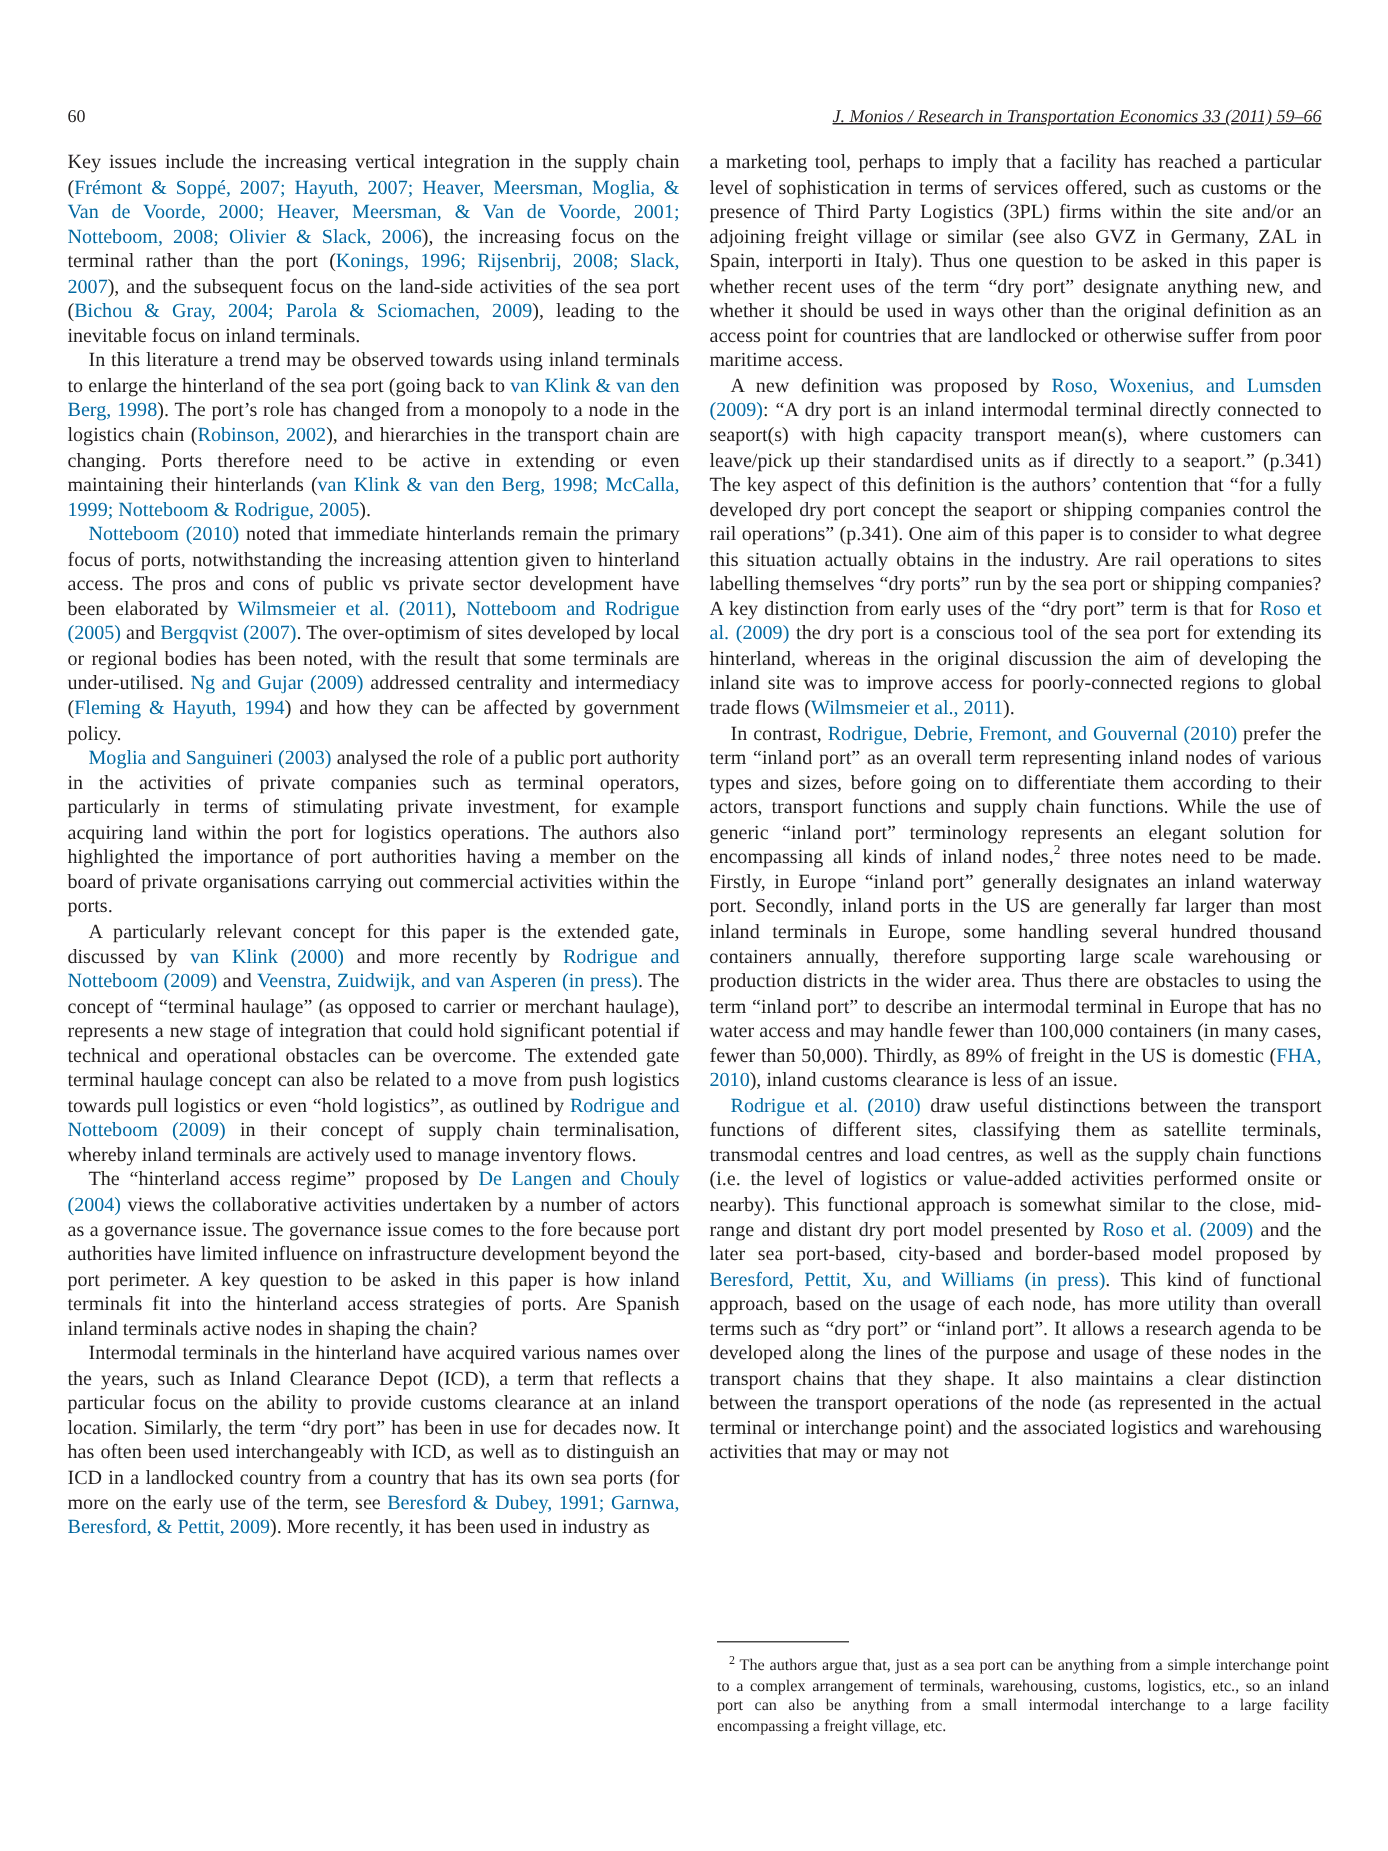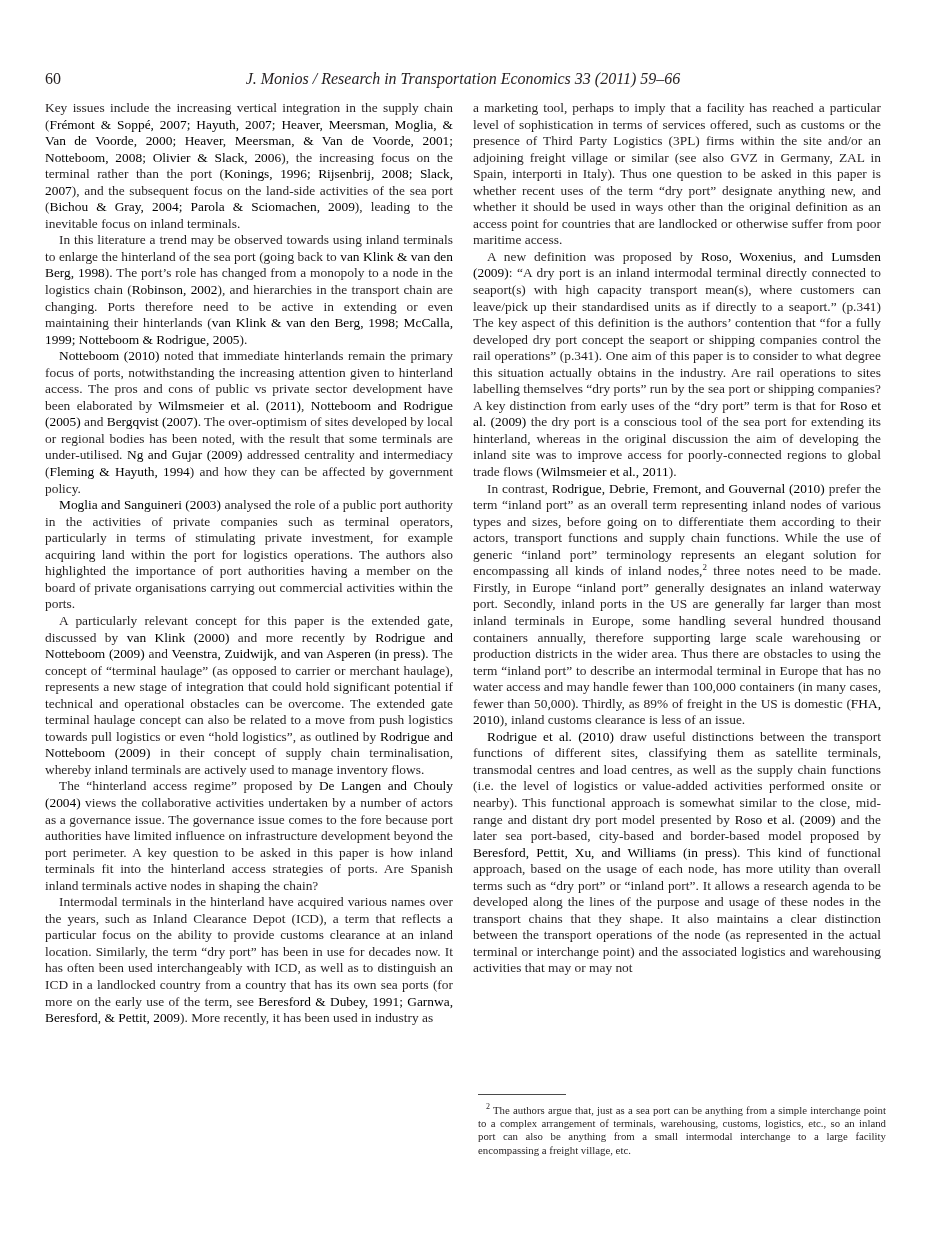--- a/index.html
+++ b/index.html
@@ -8,48 +8,49 @@
     background: #ffffff;
     font-family: "Liberation Serif", "DejaVu Serif", serif;
     color: #231f20;
     position: relative;
     overflow: hidden;
   }
   .header {
     position: absolute;
     left: 45px; top: 70px;
     width: 836px;
-    font-size: 16px;
+    font-size: 12px;
+    text-decoration: underline;
   }
   .page-number {
     position: absolute; left: 0; top: 0;
     font-style: normal;
   }
   .running-title {
     width: 100%;
-    text-align: center;
+    text-align: right;
     font-style: italic;
   }
   .columns {
     position: absolute;
     left: 45px; top: 100px;
     width: 836px;
     display: flex;
     gap: 20px;
   }
   .col {
     width: 408px;
     font-size: 13.4px;
     line-height: 16.55px;
     text-align: justify;
     hyphens: auto;
   }
   .para { margin: 0; }
   .para.indent { text-indent: 14px; }
-  .cite { color: #000000; }
+  .cite { color: #0369a1; }
   .section-heading {
     font-style: italic;
     margin-top: 15px;
     margin-bottom: 16px;
     text-align: left;
   }
   sup.fn-ref {
     color: #231f20;
     font-size: 9px;
     line-height: 0;

